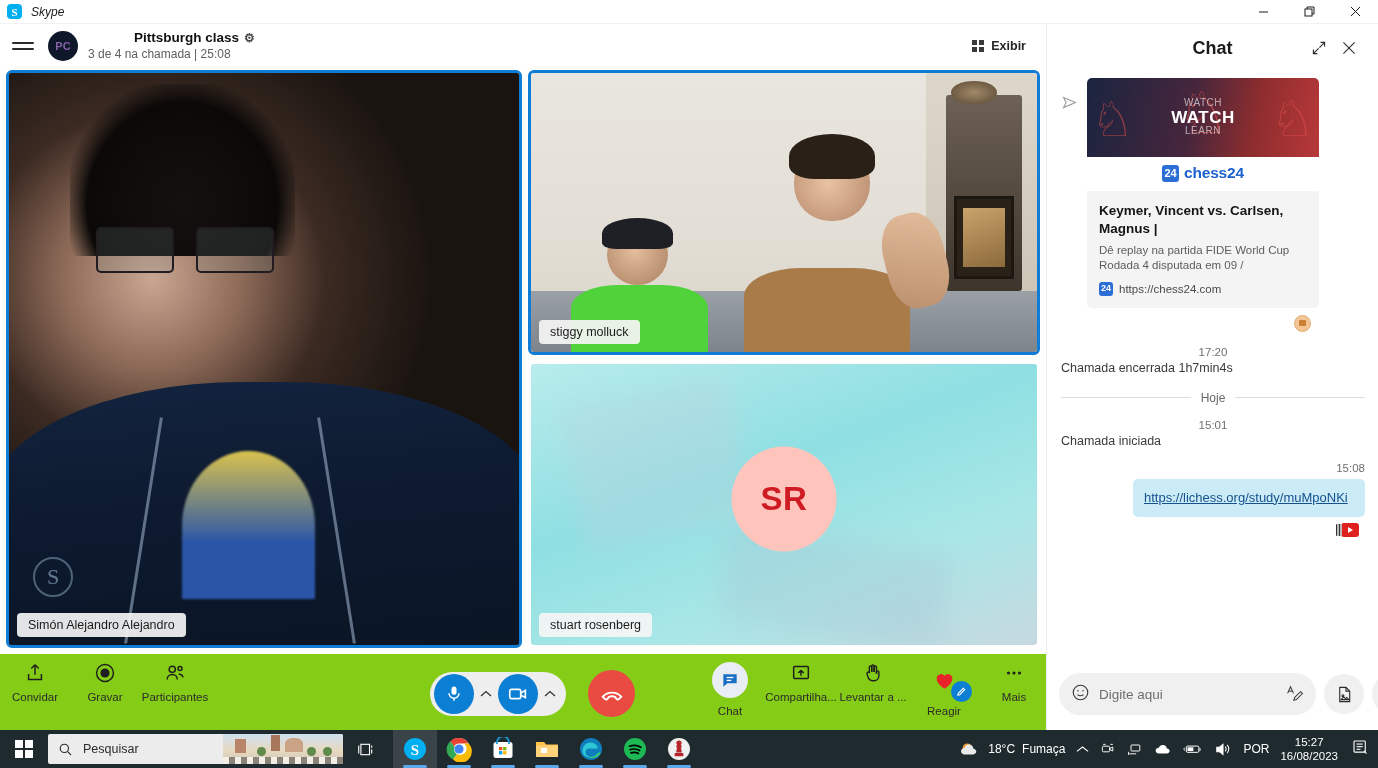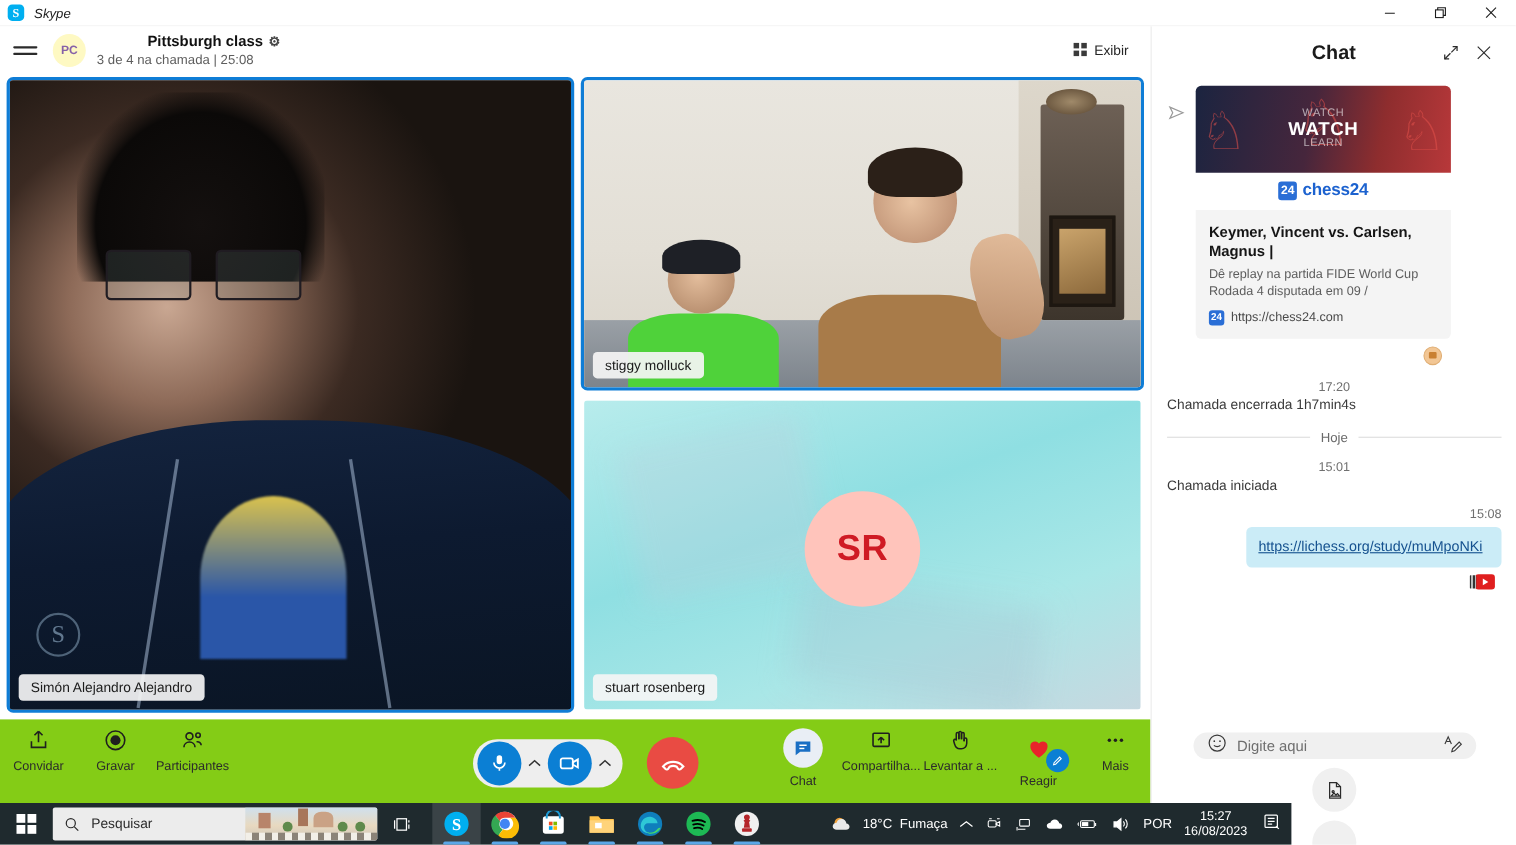--- a/index.html
+++ b/index.html
@@ -30,31 +30,31 @@
   }
 
   
   .callheader {
     position: absolute; top: 24px; left: 0; width: 1046px; height: 44px;
     background: #fff; display: flex; align-items: center; padding: 0 12px;
   }
   .hamburger { width: 22px; display: flex; flex-direction: column; gap: 4px; cursor: pointer; }
   .hamburger span { display: block; height: 1.6px; background: #2b2b2b; border-radius: 1px; }
   .avatar-pc {
-    width: 30px; height: 30px; border-radius: 50%; background: #fef9c3;
+    width: 30px; height: 30px; border-radius: 50%; background: #0f172a;
     color: #8661a8; font-size: 11px; font-weight: bold;
     display: flex; align-items: center; justify-content: center; margin-left: 14px;
   }
   .hdr-text { margin-left: 10px; line-height: 1.25; }
   .hdr-title { font-size: 13.5px; font-weight: bold; color: #111; display: flex; align-items: center; gap: 5px; padding-left: 46px; }
   .gear { font-size: 12px; color: #444; }
   .hdr-sub { font-size: 12px; color: #5e5e5e; margin-top: 1px; }
   .exibir {
-    margin-left: auto; display: flex; align-items: flex-start; gap: 7px;
-    font-size: 12.5px; color: #252525; cursor: pointer; padding: 5px 8px; border-radius: 4px;
+    margin-left: auto; display: flex; align-items: center; gap: 7px;
+    font-size: 12.5px; color: #252525; cursor: pointer; padding: 5px 8px; border-radius: 4px; font-weight: bold;
   }
   .grid-icon { display: grid; grid-template-columns: 5px 5px; grid-template-rows: 5px 5px; gap: 2px; }
   .grid-icon i { display: block; background: #3a3a3a; }
 
   
   .videos { position: absolute; top: 70px; left: 6px; width: 1034px; height: 580px; }
   .tile { position: absolute; border-radius: 6px; overflow: hidden; border: 3px solid #0f7dd6; }
   .tile.main { left: 0; top: 0; width: 516px; height: 578px; }
   .tile.t2 { left: 522px; top: 0; width: 512px; height: 285px; }
   .tile.t3 { left: 522px; top: 291px; width: 512px; height: 287px; border-color: #fff; }
@@ -210,39 +210,39 @@
   .yt-badge {
     width: 18px; height: 14px; border-radius: 3px; background: #e01f1f; margin: 6px 6px 0 auto;
     display: flex; align-items: center; justify-content: center; position: relative;
   }
   .yt-badge::before { content: ""; position: absolute; left: -5px; top: 1px; width: 6px; height: 12px;
     background: repeating-linear-gradient(90deg,#333 0 1.5px,#bbb 1.5px 3px); border-radius: 1px; }
   .yt-badge i { width: 0; height: 0; border-left: 5px solid #fff; border-top: 3.5px solid transparent; border-bottom: 3.5px solid transparent; }
 
   .chat-input-row {
     position: absolute; left: 0; bottom: 8px; width: 332px; height: 56px;
-    display: flex; align-items: center; gap: 8px; padding: 0 12px; flex-direction: column;
+    display: flex; align-items: center; gap: 8px; padding: 0 12px;
   }
   .input-pill {
     flex: 1; height: 42px; background: #f0f0f0; border-radius: 21px;
     display: flex; align-items: center; padding: 0 12px; gap: 9px;
   }
   .input-field {
     flex: 1; border: none; background: transparent; outline: none;
     font-size: 13.5px; color: #2b2b2b; font-family: "Liberation Sans", sans-serif;
   }
   .input-field::placeholder { color: #6e6e6e; }
   .round-btn {
     width: 40px; height: 40px; border-radius: 50%; background: #f0f0f0;
     display: flex; align-items: center; justify-content: center; cursor: pointer; flex: none;
   }
 
   
   .taskbar {
-    position: absolute; left: 0; top: 730px; width: 1174px; height: 38px;
+    position: absolute; left: 0; top: 730px; width: 1378px; height: 38px;
     background: #1f2a2e; display: flex; align-items: center;
   }
   .start { width: 48px; height: 38px; display: flex; align-items: center; justify-content: center; cursor: pointer; }
   .start-grid { display: grid; grid-template-columns: 8px 8px; grid-template-rows: 8px 8px; gap: 2px; }
   .start-grid i { background: #fff; display: block; }
   .searchbox {
     width: 295px; height: 30px; background: #ececec; border-radius: 2px;
     display: flex; align-items: center; padding: 0 10px; gap: 10px; position: relative; overflow: hidden; cursor: text;
   }
   .search-text { font-size: 12.5px; color: #2b2b2b; }

